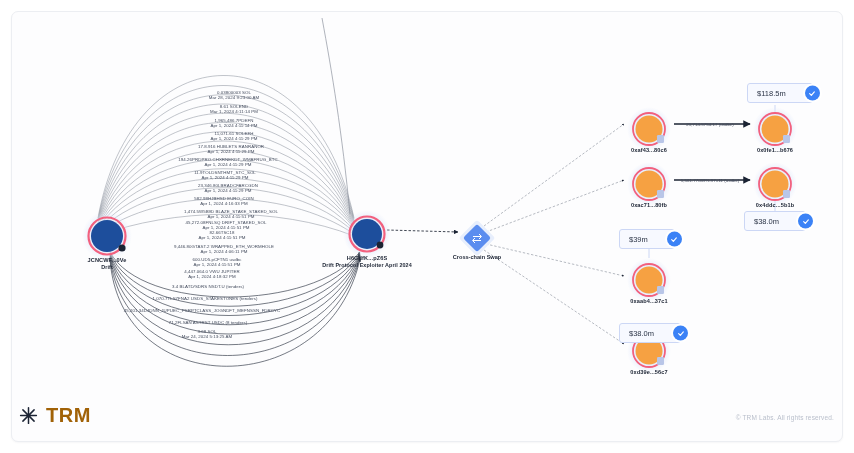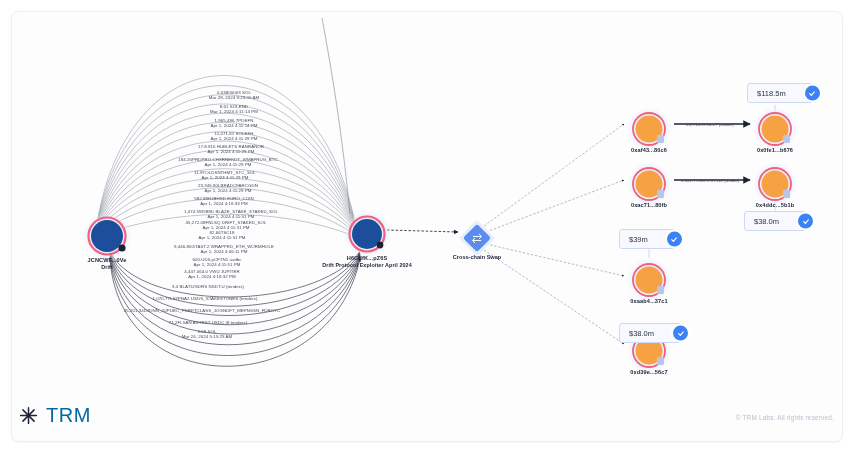--- a/index.html
+++ b/index.html
@@ -12,21 +12,21 @@
     background:#fdfdfe; border:1px solid #eceef2; border-radius:7px;
     box-shadow:0 1px 2px rgba(16,24,40,.04);
     overflow:hidden;
   }
 
   svg.graph { position:absolute; left:0; top:0; width:832px; height:431px; }
 
   
   .brand { position:absolute; left:18px; bottom:26px; display:flex; align-items:center; gap:7px; }
   .brand-mark { width:21px; height:21px; position:relative; }
-  .brand-name { font-size:20px; font-weight:400; letter-spacing:.5px; color:#0369a1; }
+  .brand-name { font-size:20px; font-weight:700; letter-spacing:.5px; color:#a16207; }
   .copyright { position:absolute; right:20px; bottom:32px; font-size:6.5px; color:#b9bfcb; letter-spacing:.15px; }
 
   
   .badge {
     position:absolute; height:20px; display:flex; align-items:center;
     background:#f7f9ff; border:1px solid #ccd7f5; border-radius:3px;
     padding:0 26px 0 9px; font-size:7.5px; color:#2c3547; white-space:nowrap;
   }
   .badge .chk {
     position:absolute; right:-8px; top:50%; transform:translateY(-50%);

